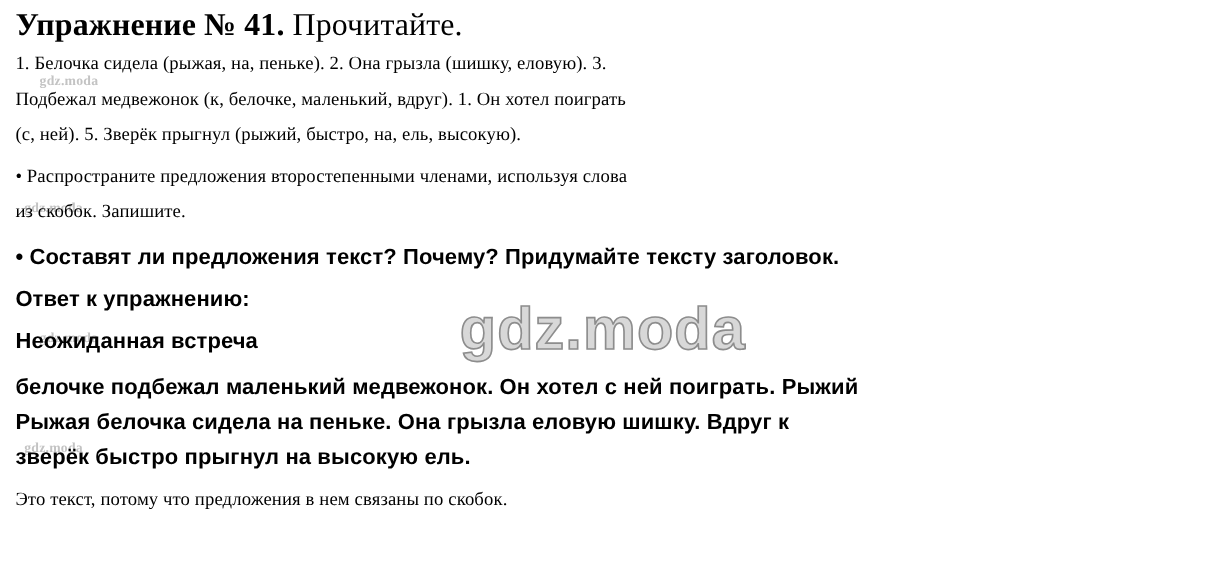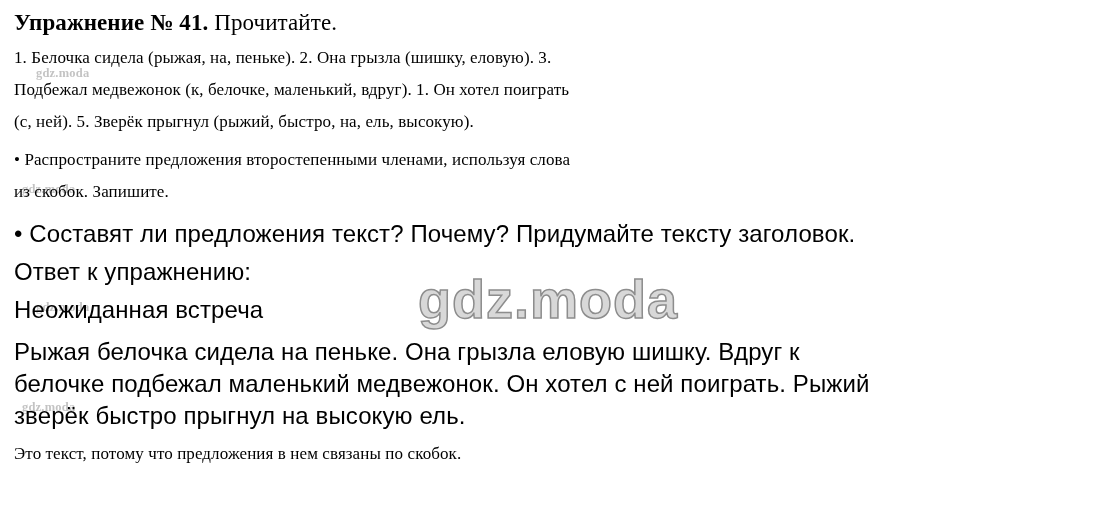--- a/index.html
+++ b/index.html
@@ -27,34 +27,35 @@
     z-index: 2;
     padding: 6px 14px 0 14px;
   }
   .line {
     font-size: 17px;
     line-height: 32px;
     white-space: nowrap;
     letter-spacing: 0.1px;
   }
   .heading {
-    font-size: 23px;
+    font-size: 29px;
     line-height: 34px;
     margin-bottom: 2px;
   }
   .heading .strong {
     font-weight: bold;
   }
   .serif {
     font-family: "Liberation Serif", serif;
   }
   .sans {
     font-family: "Liberation Sans", sans-serif;
-    font-size: 24px;
+    font-size: 20px;
     line-height: 32px;
+    font-weight: bold;
   }
   .block {
     margin: 0;
   }
   .gap-sm { height: 6px; }
   .gap-md { height: 10px; }
 
   
   .wm-small {
     position: absolute;
@@ -124,22 +125,22 @@
 
     <div class="line sans">Ответ к упражнению:</div>
 
     <div class="gap-sm"></div>
 
     <div class="line sans">Неожиданная встреча</div>
 
     <div class="gap-md"></div>
 
     <div class="block">
+      <div class="line sans">белочке подбежал маленький медвежонок. Он хотел с ней поиграть. Рыжий</div>
       <div class="line sans">Рыжая белочка сидела на пеньке. Она грызла еловую шишку. Вдруг к</div>
-      <div class="line sans">белочке подбежал маленький медвежонок. Он хотел с ней поиграть. Рыжий</div>
       <div class="line sans">зверёк быстро прыгнул на высокую ель.</div>
     </div>
 
     <div class="gap-sm"></div>
 
     <div class="line serif">Это текст, потому что предложения в нем связаны по скобок.</div>
 
   </div>
 
   <div class="wm-big">gdz.moda</div>

